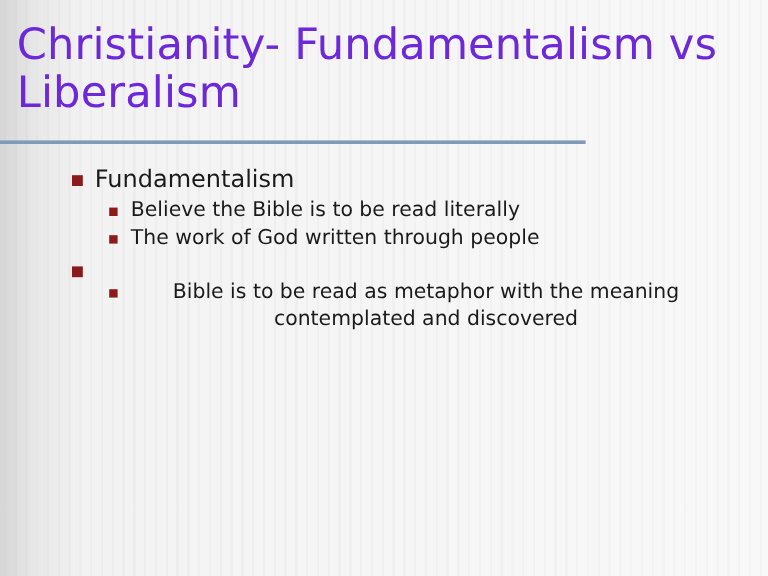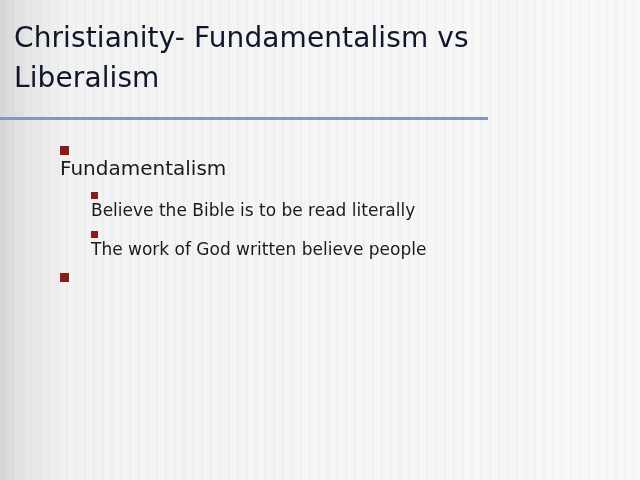--- a/index.html
+++ b/index.html
@@ -61,22 +61,22 @@
     width: 100%;
     height: 100%;
   }
 
   
   #title {
     position: absolute;
     left: 14px;
     top: 18px;
     width: 600px;
-    color: #0f172a;
-    font-size: 28px;
+    color: #6d28d9;
+    font-size: 36px;
     line-height: 40px;
     font-weight: normal;
     letter-spacing: 0.1px;
     white-space: pre-wrap;
   }
 
   #title-rule {
     position: absolute;
     left: 0px;
     top: 117px;
@@ -89,21 +89,20 @@
   #body {
     position: absolute;
     left: 60px;
     top: 136px;
     width: 570px;
   }
 
   .bullet-row {
     display: flex;
     align-items: flex-start;
-    flex-direction: column;
   }
 
   
   .lvl1 {
     margin-bottom: 1px;
   }
   .lvl1 .marker {
     flex: 0 0 auto;
     width: 19px;
     padding-top: 10px;
@@ -177,32 +176,38 @@
           <span class="marker">
               <i></i>
             </span>
           <span class="text">Believe the Bible is to be read literally</span>
         </div>
 
         <div class="bullet-row lvl2">
           <span class="marker">
               <i></i>
             </span>
-          <span class="text">The work of God written believe people</span>
+          <span class="text">The work of God written through people</span>
         </div>
 
       </div>
 
       <div class="group">
 
         <div class="bullet-row lvl1">
           <span class="marker">
               <i></i>
             </span>
         </div>
 
+        <div class="bullet-row lvl2">
+          <span class="marker">
+              <i></i>
+            </span>
+          <span class="text">Bible is to be read as metaphor with the meaning contemplated and discovered</span>
+        </div>
 
 
       </div>
 
     </div>
   </div>
 </div>
 
 </body></html>

